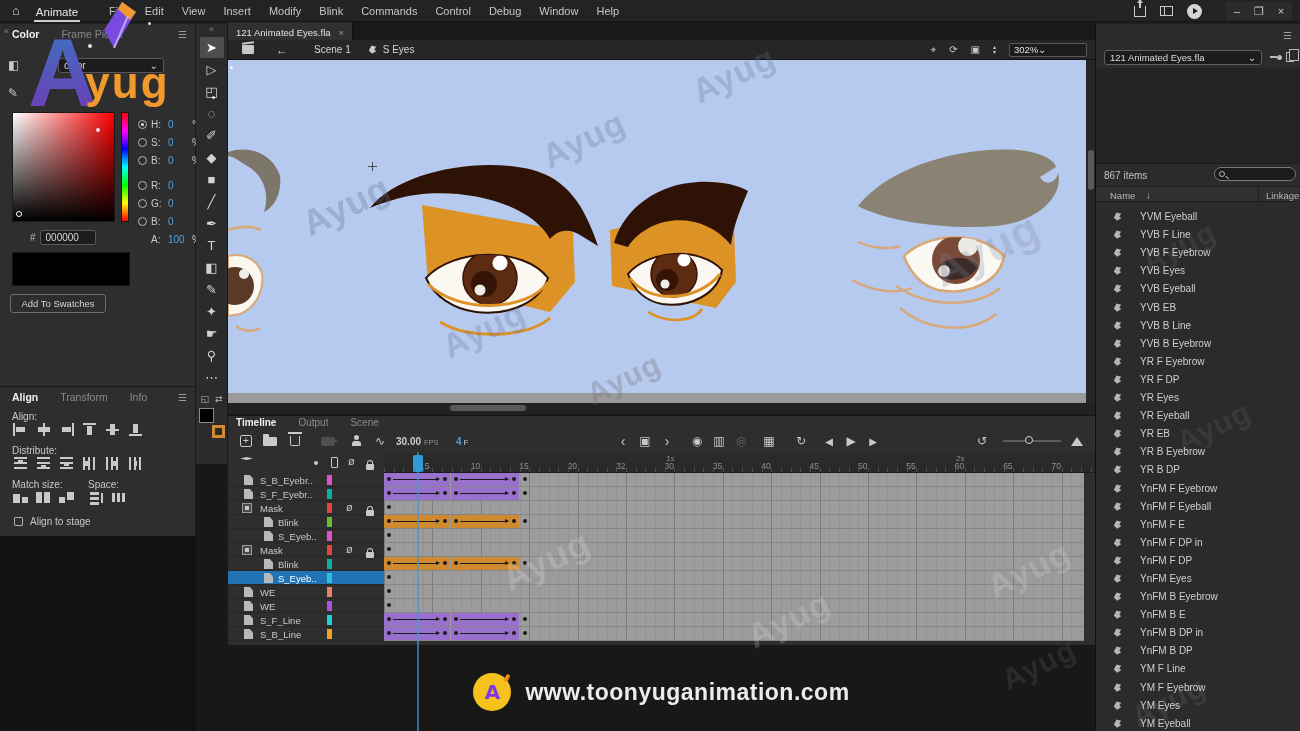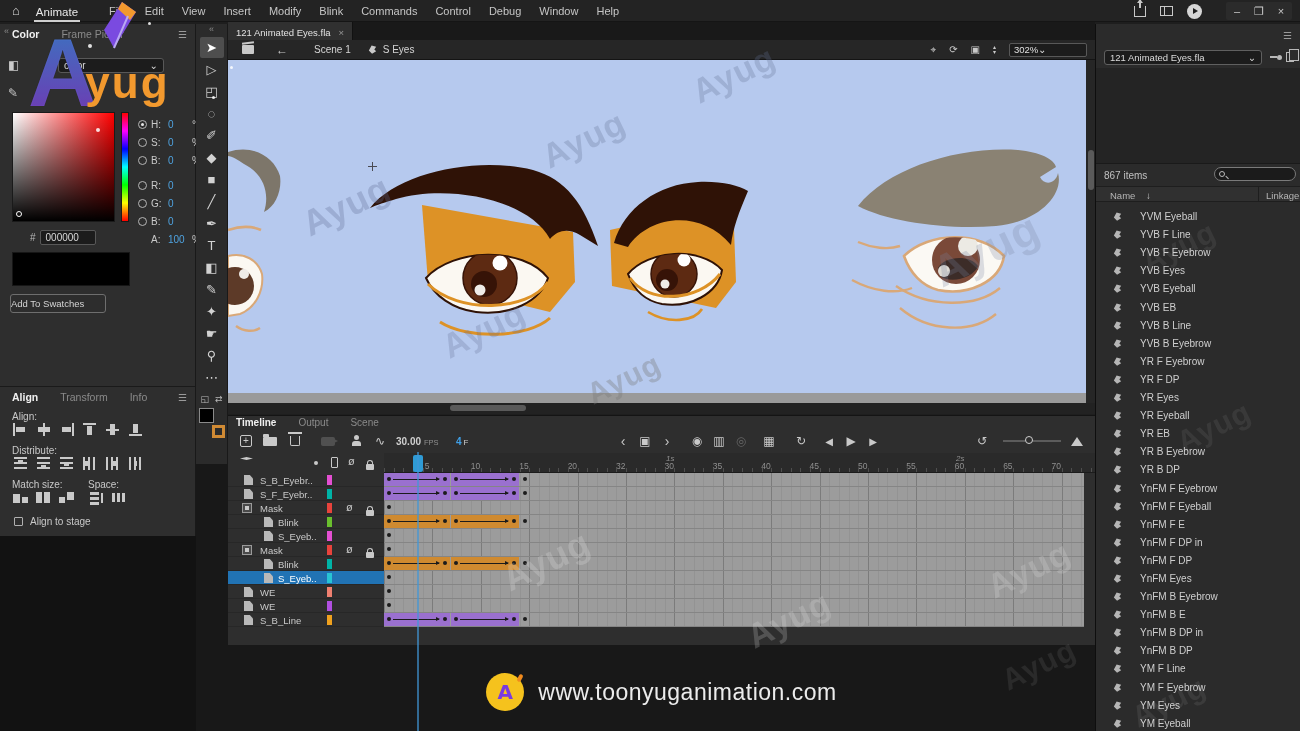--- a/index.html
+++ b/index.html
@@ -39,21 +39,21 @@
   .valrow{position:absolute;left:138px;display:flex;align-items:center;gap:4px;font-size:10px}
   .radio{width:9px;height:9px;border:1.3px solid #b5b5b5;border-radius:50%;display:inline-block;position:relative}
   .radio.on::after{content:"";position:absolute;left:2px;top:2px;width:3px;height:3px;border-radius:50%;background:#e8e8e8}
   .valrow .lb{color:#c9c9c9;width:13px}
   .valrow b{color:#4fa3e0;font-weight:normal;min-width:20px}
   .valrow em{color:#c9c9c9;font-style:normal}
   .hexwrap{position:absolute;left:30px;top:206px;display:flex;align-items:center;gap:4px}
   .hexlab{color:#b9b9b9;font-size:10px}
   .hexfield{width:56px;height:15px;background:#1c1c1c;border:1px solid #585858;border-radius:2px;color:#d8d8d8;font-size:10px;line-height:13px;padding:0 5px}
   .swatchprev{position:absolute;left:12px;top:228px;width:118px;height:34px;background:#000;border:1px solid #161616}
-  .addswatch{position:absolute;left:10px;top:270px;width:96px;height:19px;border:1px solid #6e6e6e;border-radius:3px;background:#2d2d2d;color:#d5d5d5;font-size:9.5px;text-align:left;line-height:17px}
+  .addswatch{position:absolute;left:10px;top:270px;width:96px;height:19px;border:1px solid #6e6e6e;border-radius:3px;background:#2d2d2d;color:#d5d5d5;font-size:9.5px;text-align:center;line-height:17px}
 
   
   .alignpanel{position:absolute;left:0;top:386px;width:196px;height:150px;background:#2e2e2e;border-top:1px solid #1a1a1a;border-right:1px solid #191919;z-index:4}
   .ap-lab{position:absolute;color:#c9c9c9;font-size:10px}
   .aic{width:17px;height:13px;position:relative;display:inline-block;margin-right:6px}
   .aic::before,.aic::after{content:"";position:absolute;background:#c9c9c9}
   .a-l::before{left:1px;top:0;width:2px;height:13px}.a-l::after{left:4px;top:4px;width:9px;height:5px}
   .a-ch::before{left:8px;top:0;width:2px;height:13px}.a-ch::after{left:3px;top:4px;width:12px;height:5px}
   .a-r::before{right:1px;top:0;width:2px;height:13px}.a-r::after{right:4px;top:4px;width:9px;height:5px}
   .a-t::before{left:2px;top:0;width:13px;height:2px}.a-t::after{left:6px;top:3px;width:5px;height:9px}
@@ -210,21 +210,21 @@
   .wm-logo{position:absolute;left:28px;top:30px;display:flex;align-items:flex-start}
   .wm-a{font-size:96px;font-weight:bold;line-height:.9;background:linear-gradient(180deg,#4e8cf0,#8a4ae0);-webkit-background-clip:text;background-clip:text;color:transparent;text-shadow:0 0 1px rgba(0,0,0,.2)}
   .wm-rest{font-size:44px;font-weight:bold;color:#f2992e;margin:28px 0 0 -12px;letter-spacing:2px}
   .wm-dart{position:absolute;left:98px;top:0px}
   .spark{position:absolute;width:4px;height:4px;border-radius:50%;background:rgba(255,255,255,.85)}
   .scatter{position:absolute;font-weight:bold;transform:rotate(-26deg);letter-spacing:1px}
   .sitebar{position:absolute;left:228px;top:664px;width:867px;height:56px;display:flex;align-items:center;justify-content:center;gap:14px;z-index:21}
   .badge{width:38px;height:38px;border-radius:50%;background:#f5c21d;display:flex;align-items:center;justify-content:center;position:relative}
   .badge b{color:#7a3ae0;font-size:20px;font-family:"DejaVu Sans",sans-serif}
   .badge::after{content:"";position:absolute;right:2px;top:1px;width:4px;height:8px;background:#f08a1d;border-radius:2px;transform:rotate(28deg)}
-  .siteurl{color:#ececec;font-size:23px;font-weight:normal;letter-spacing:.5px}
+  .siteurl{color:#ececec;font-size:23px;font-weight:bold;letter-spacing:.5px}
 </style>
 </head>
 <body>
 
 <div id="app">
 
   <div class="titlebar">
     <span class="home">⌂</span>
     <span class="apptab">Animate</span>
     <div class="menus">
@@ -774,20 +774,43 @@
             <span class="l-name">WE</span>
             <span class="l-chip" style="background: rgb(177, 79, 224);"></span>
 
           </div>
           <div class="l-track">
 
             <i class="k1"></i>
           </div>
         </div>
 
+        <div class="tl-row">
+          <div class="l-cell">
+
+            <span class="l-page"></span>
+            <span class="l-name">S_F_Line</span>
+            <span class="l-chip" style="background: rgb(25, 211, 220);"></span>
+
+          </div>
+          <div class="l-track tw-purple">
+            <span class="sp sp1">
+              <i class="d d1"></i>
+              <i class="ln"></i>
+              <i class="d d2"></i>
+            </span>
+            <span class="sp sp2">
+              <i class="d d1"></i>
+              <i class="ln"></i>
+              <i class="d d2"></i>
+            </span>
+            <i class="kf"></i>
+
+          </div>
+        </div>
 
         <div class="tl-row">
           <div class="l-cell">
 
             <span class="l-page"></span>
             <span class="l-name">S_B_Line</span>
             <span class="l-chip" style="background: rgb(239, 161, 30);"></span>
 
           </div>
           <div class="l-track tw-purple">

